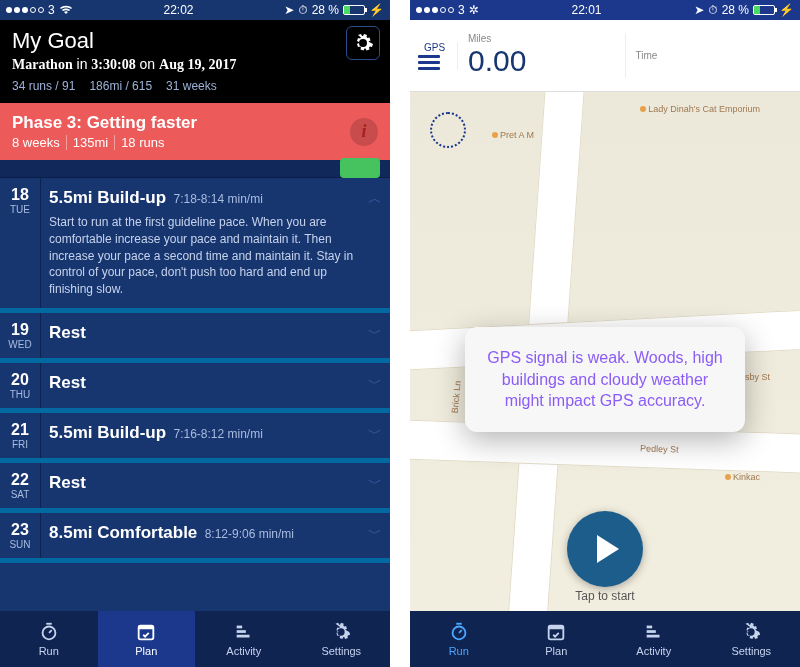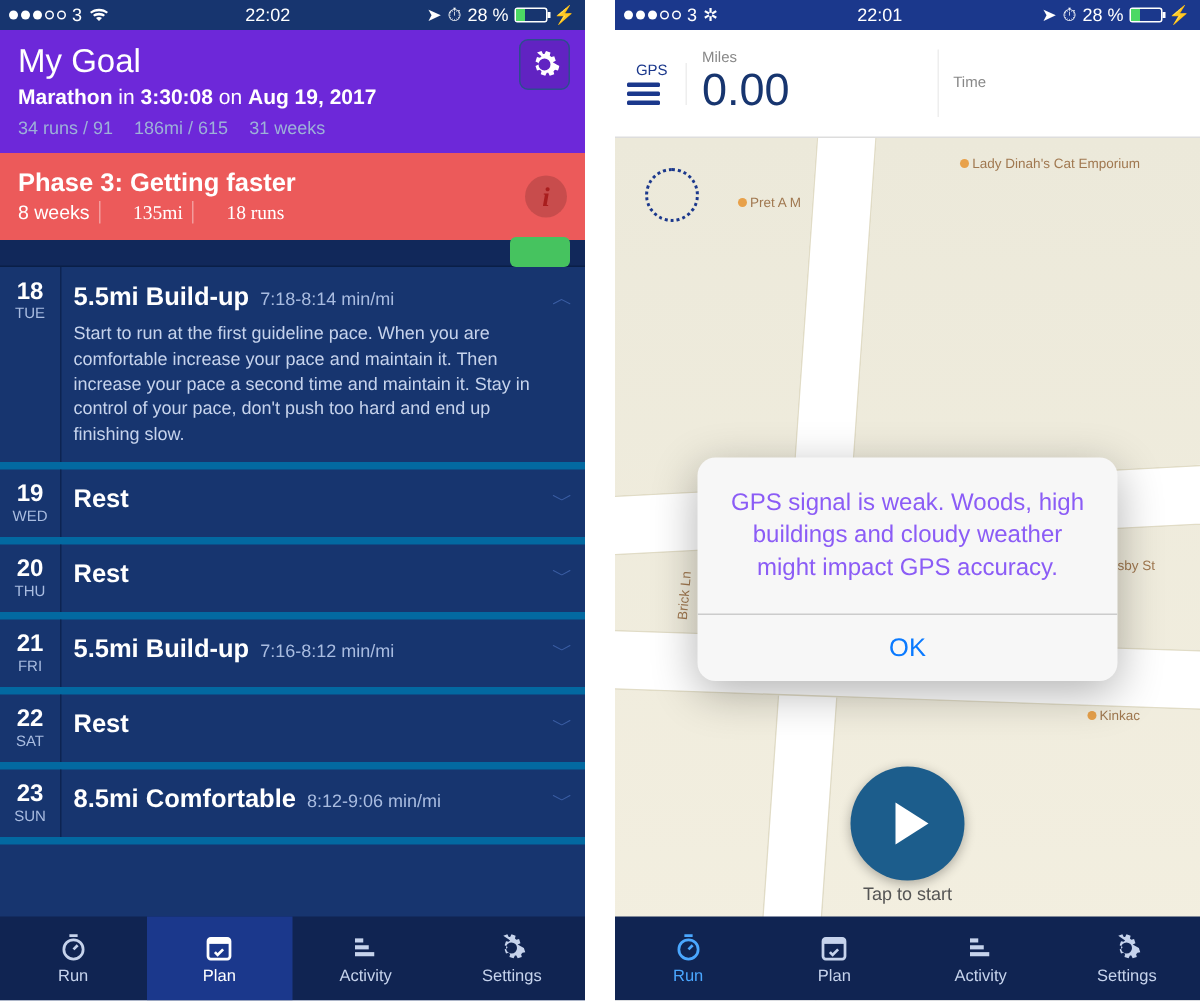--- a/index.html
+++ b/index.html
@@ -11,31 +11,31 @@
   .phone2 .status-bar { color:#fff; background:#1b388c; }
   .sb-left, .sb-right { display:flex; align-items:center; gap:4px; }
   .dots { display:flex; gap:2px; }
   .dot { width:6px; height:6px; border-radius:50%; background:#fff; }
   .dot.empty { background:transparent; border:1px solid #fff; }
   .wifi { font-size:11px; }
   .battery { width:22px; height:10px; border:1px solid #fff; border-radius:2px; position:relative; }
   .battery::after { content:''; width:2px; height:4px; background:#fff; position:absolute; right:-3px; top:2px; }
   .battery-fill { height:100%; width:28%; background:#4cd964; }
   
-  .header { padding:8px 12px 10px; background:#6d28d9; position:relative; }
+  .header { padding:8px 12px 10px; background:#000000; position:relative; }
   .h-title { font-size:22px; font-weight:300; }
   .h-sub { font-size:14px; font-weight:300; margin-top:2px; }
-  .h-sub b { font-weight:600; }
+  .h-sub b { font-weight:600;font-family:Liberation Serif, serif; }
   .h-stats { display:flex; gap:14px; font-size:12px; color:#9db1d8; margin-top:6px; }
   .gear-btn { position:absolute; top:6px; right:10px; width:34px; height:34px; border:1px solid #2d4d8e; border-radius:6px; display:flex; align-items:center; justify-content:center; background:rgba(0,0,0,0.1); }
   
   .phase { background:#ec5a5a; padding:10px 12px; display:flex; align-items:center; justify-content:space-between; }
   .phase-title { font-size:17px; font-weight:600; }
   .phase-sub { font-size:13px; margin-top:2px; }
-  .phase-sub span+span { border-left:1px solid rgba(255,255,255,0.4); margin-left:6px; padding-left:22px;font-family:Liberation Serif, serif; }
+  .phase-sub span+span { border-left:1px solid rgba(255,255,255,0.4); margin-left:6px; padding-left:6px; }
   .info-circle { width:28px; height:28px; border-radius:50%; background:rgba(0,0,0,0.15); display:flex; align-items:center; justify-content:center; font-style:italic; font-family:Georgia,serif; color:#a91e1e; font-weight:bold; font-size:18px; }
   
   .tiny { height:18px; background:#11285a; border-bottom:1px solid #0a1f47; position:relative; }
   .tiny .pill { position:absolute; right:10px; top:-2px; width:40px; height:20px; background:#46c35f; border-radius:4px; }
   
   .schedule { flex:1; overflow:hidden; background:#17356f; }
   .row { display:flex; border-bottom:5px solid #0369a1; }
   .datecol { width:40px; text-align:center; padding:8px 2px; font-size:10px; color:#a9bce0; }
   .datecol .d { font-size:16px; font-weight:600; color:#fff; }
   .content { flex:1; padding:10px 30px 10px 8px; border-left:1px solid #0d2452; position:relative; }
@@ -272,21 +272,20 @@
     <div class="poi" style="top:352px; left:230px;transform:rotate(2deg);"><span>Pedley St</span></div>
     <div class="poi" style="top:280px; right:30px;"><span>Grimsby St</span></div>
     <div class="poi" style="top:380px; right:40px;"><span class="pin"></span><span>Kinkac</span></div>
     <div class="poi" style="top:300px; left:30px; transform:rotate(-85deg);"><span>Brick Ln</span></div>
     <div class="playbtn"></div>
     <div class="tapstart">Tap to start</div>
 
     <div class="alert-bg">
       <div class="alert">
         <div class="alert-msg">GPS signal is weak. Woods, high buildings and cloudy weather might impact GPS accuracy.</div>
-        <div class="alert-btn">OK</div>
       </div>
     </div>
   </div>
 
   <div class="tabbar">
     <div class="tab blue">
       <svg viewBox="0 0 24 24">
           <circle cx="12" cy="13" r="7" fill="none" stroke="#4aa7ff" stroke-width="2"></circle>
           <rect x="9" y="2" width="6" height="2" fill="#4aa7ff"></rect>
           <line x1="12" y1="13" x2="15" y2="10" stroke="#4aa7ff" stroke-width="2"></line>

